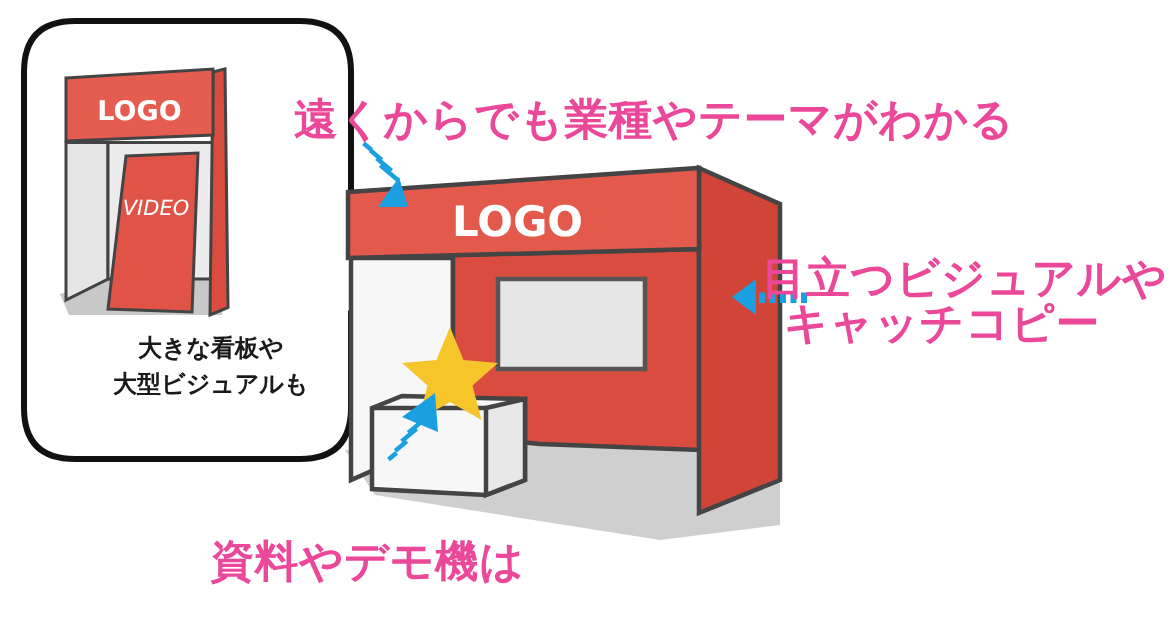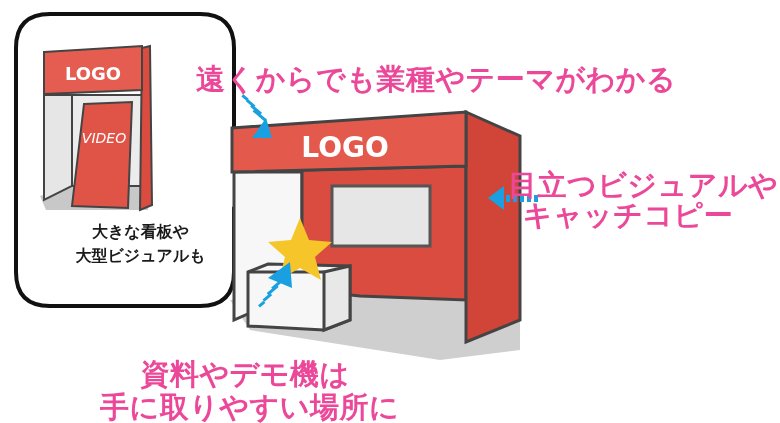--- a/index.html
+++ b/index.html
@@ -85,15 +85,14 @@
 
   <div class="label" style="left:196px; top:64px;">遠くからでも業種やテーマがわかる</div>
 
   <div class="label" style="left:508px; top:170px; width:240px;">
     <div>目立つビジュアルや</div>
     <div>キャッチコピー</div>
   </div>
 
   <div class="label" style="left:100px; top:318px; width:290px; line-height:33px;margin-top:40px;">
     <div>資料やデモ機は</div>
-    <div>手に取りやすい場所に</div>
   </div>
 </div>
 
 </body></html>

